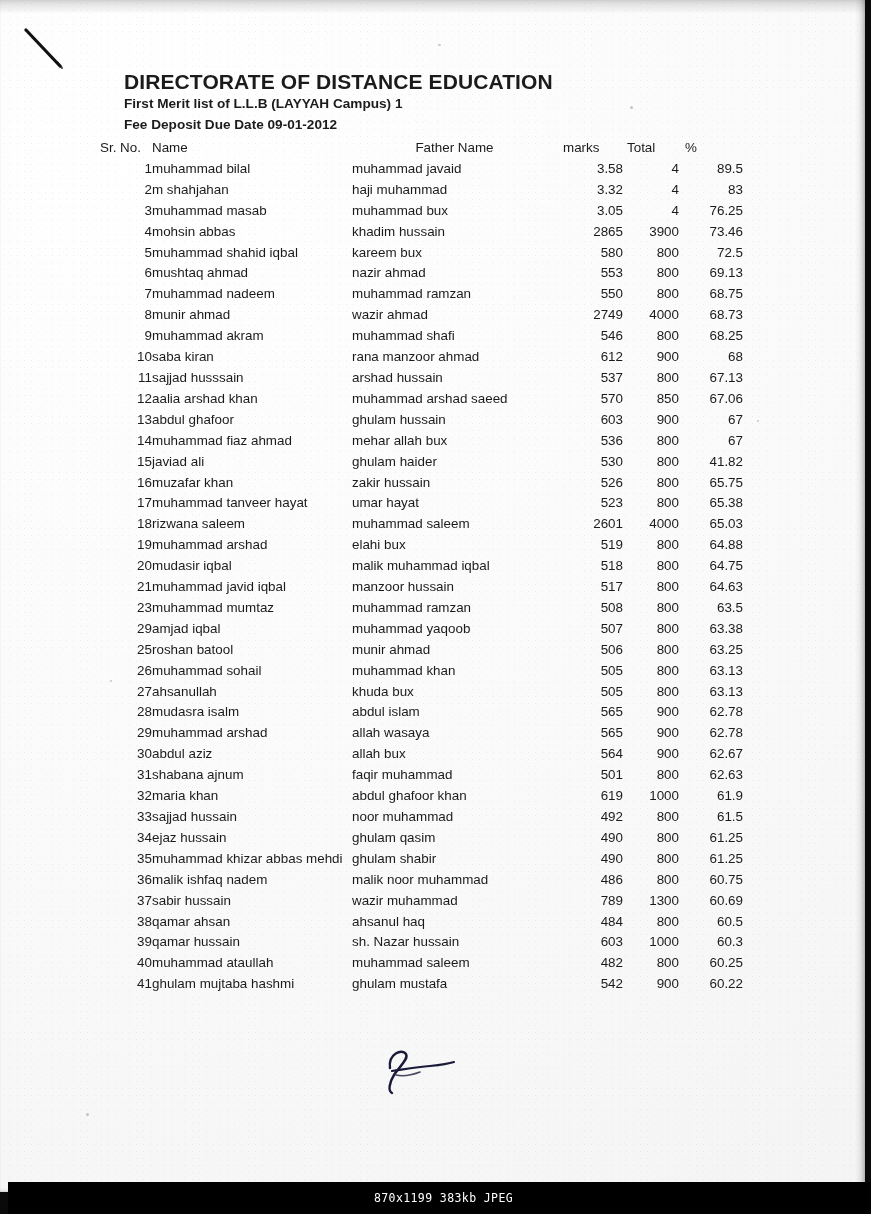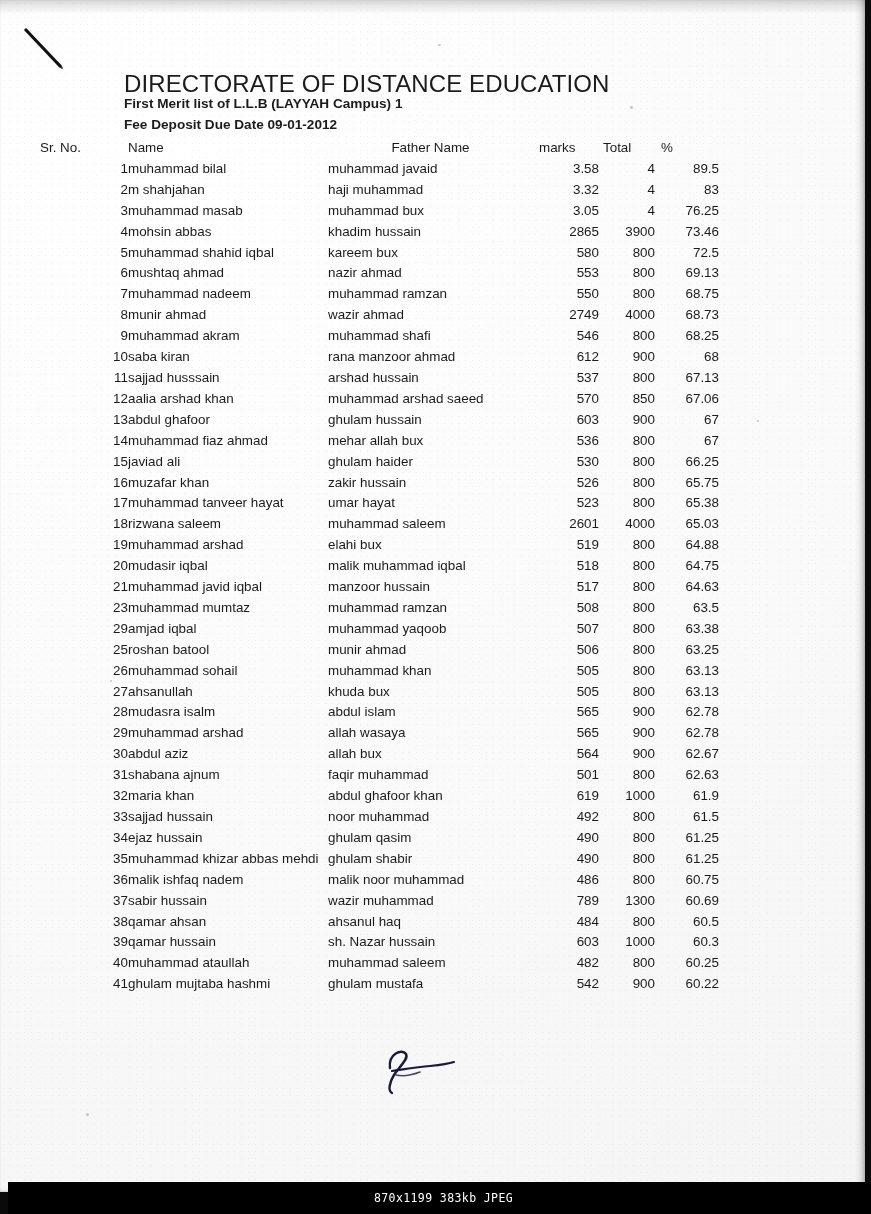--- a/index.html
+++ b/index.html
@@ -93,22 +93,22 @@
     left: 0;
     top: 0;
     width: 100%;
     color: #1b1b1b;
   }
 
   .title {
     position: absolute;
     left: 124px;
     top: 70px;
-    font-size: 24px;
-    font-weight: normal;
+    font-size: 21px;
+    font-weight: bold;
     letter-spacing: .1px;
     white-space: nowrap;
   }
   .subtitle {
     position: absolute;
     left: 124px;
     top: 96px;
     font-size: 13.6px;
     font-weight: bold;
     white-space: nowrap;
@@ -140,21 +140,21 @@
   }
 
   
   .c-sr    { width: 52px;  text-align: right; padding-right: 0px; }
   .c-name  { width: 200px; text-align: left; }
   .c-fname { width: 205px; text-align: left; }
   .c-marks { width: 60px;  text-align: right; }
   .c-total { width: 52px;  text-align: right; }
   .c-pct   { width: 58px;  text-align: right; }
 
-  thead th.c-sr    { text-align: left; padding-left: 40px; width: 52px;}
+  thead th.c-sr    { text-align: left; padding-left: 100px; width: 52px;}
   thead th.c-name  { text-align: left; }
   thead th.c-fname { text-align: center; }
   thead th.c-marks { text-align: left; padding-left: 6px; }
   thead th.c-total { text-align: left; padding-left: 4px; }
   thead th.c-pct   { text-align: left; padding-left: 6px; }
 
   tbody td.c-sr  { padding-left: 76px; box-sizing: content-box; }
 
   
   td.c-name { max-width: 200px; }
@@ -335,21 +335,21 @@
               <td class="c-marks">536</td>
               <td class="c-total">800</td>
               <td class="c-pct">67</td>
             </tr>
             <tr>
               <td class="c-sr">15</td>
               <td class="c-name">javiad ali</td>
               <td class="c-fname">ghulam haider</td>
               <td class="c-marks">530</td>
               <td class="c-total">800</td>
-              <td class="c-pct">66.25</td>
+              <td class="c-pct">41.82</td>
             </tr>
             <tr>
               <td class="c-sr">16</td>
               <td class="c-name">muzafar khan</td>
               <td class="c-fname">zakir hussain</td>
               <td class="c-marks">526</td>
               <td class="c-total">800</td>
               <td class="c-pct">65.75</td>
             </tr>
             <tr>

